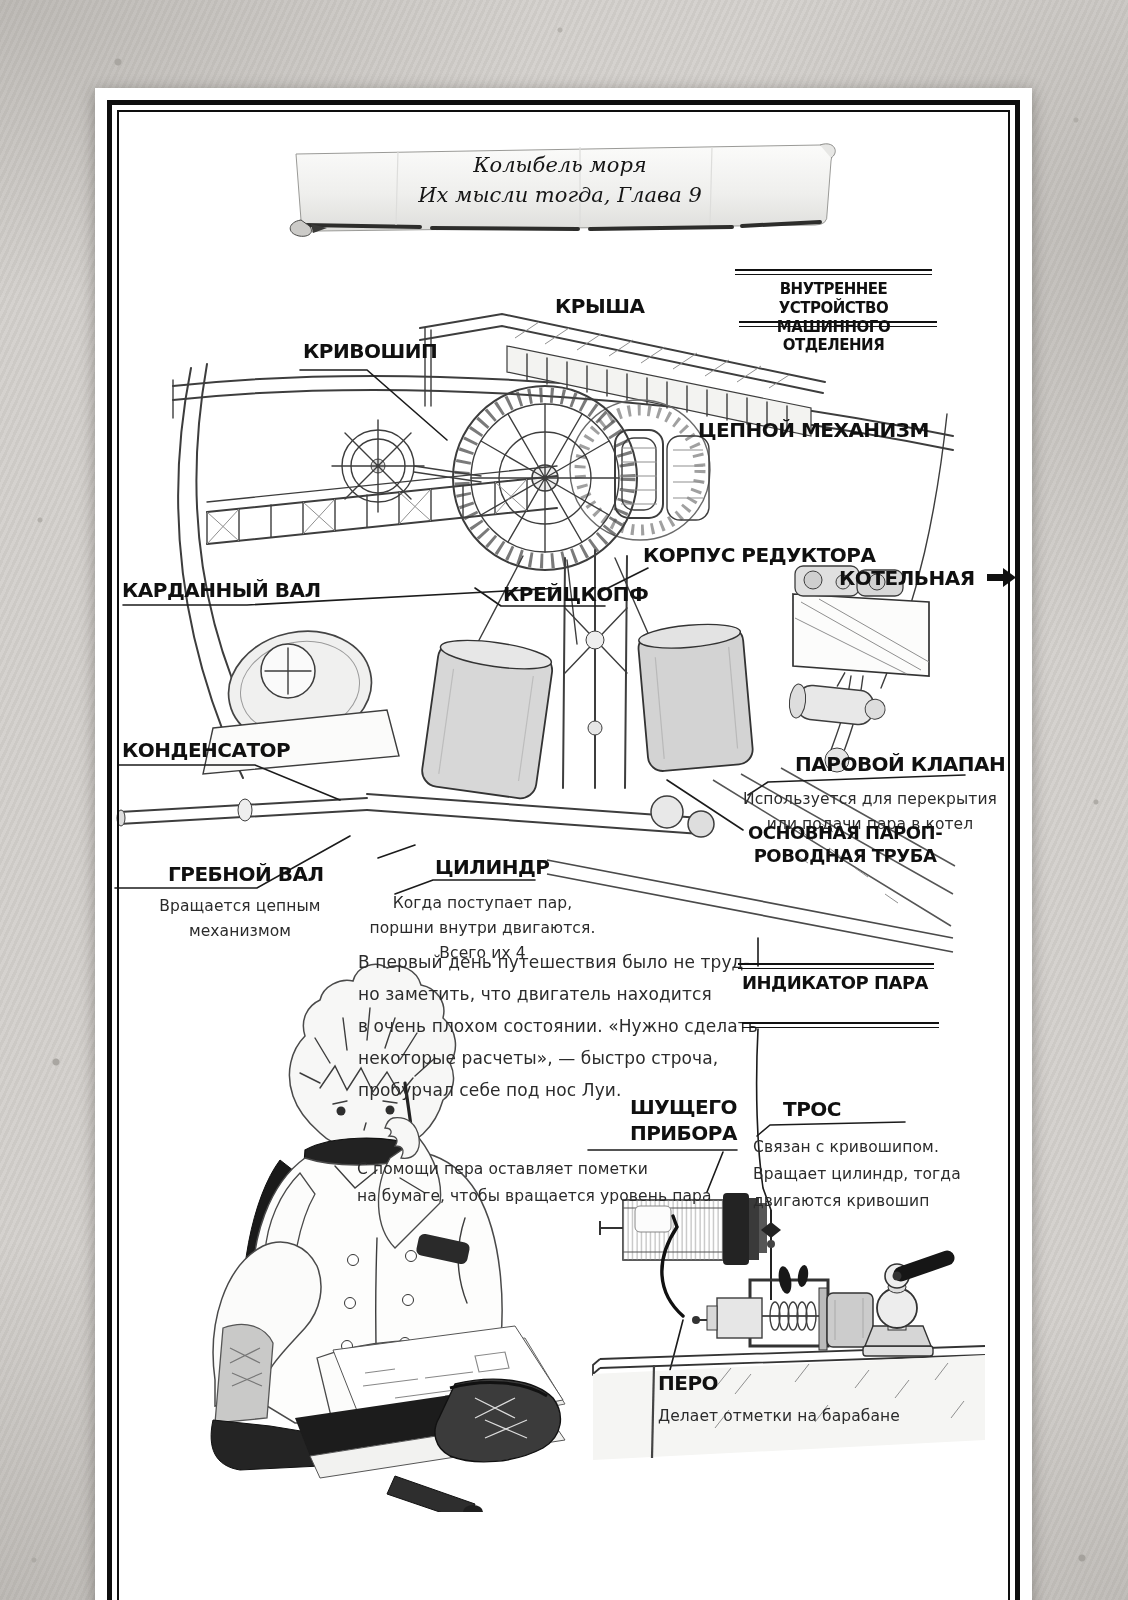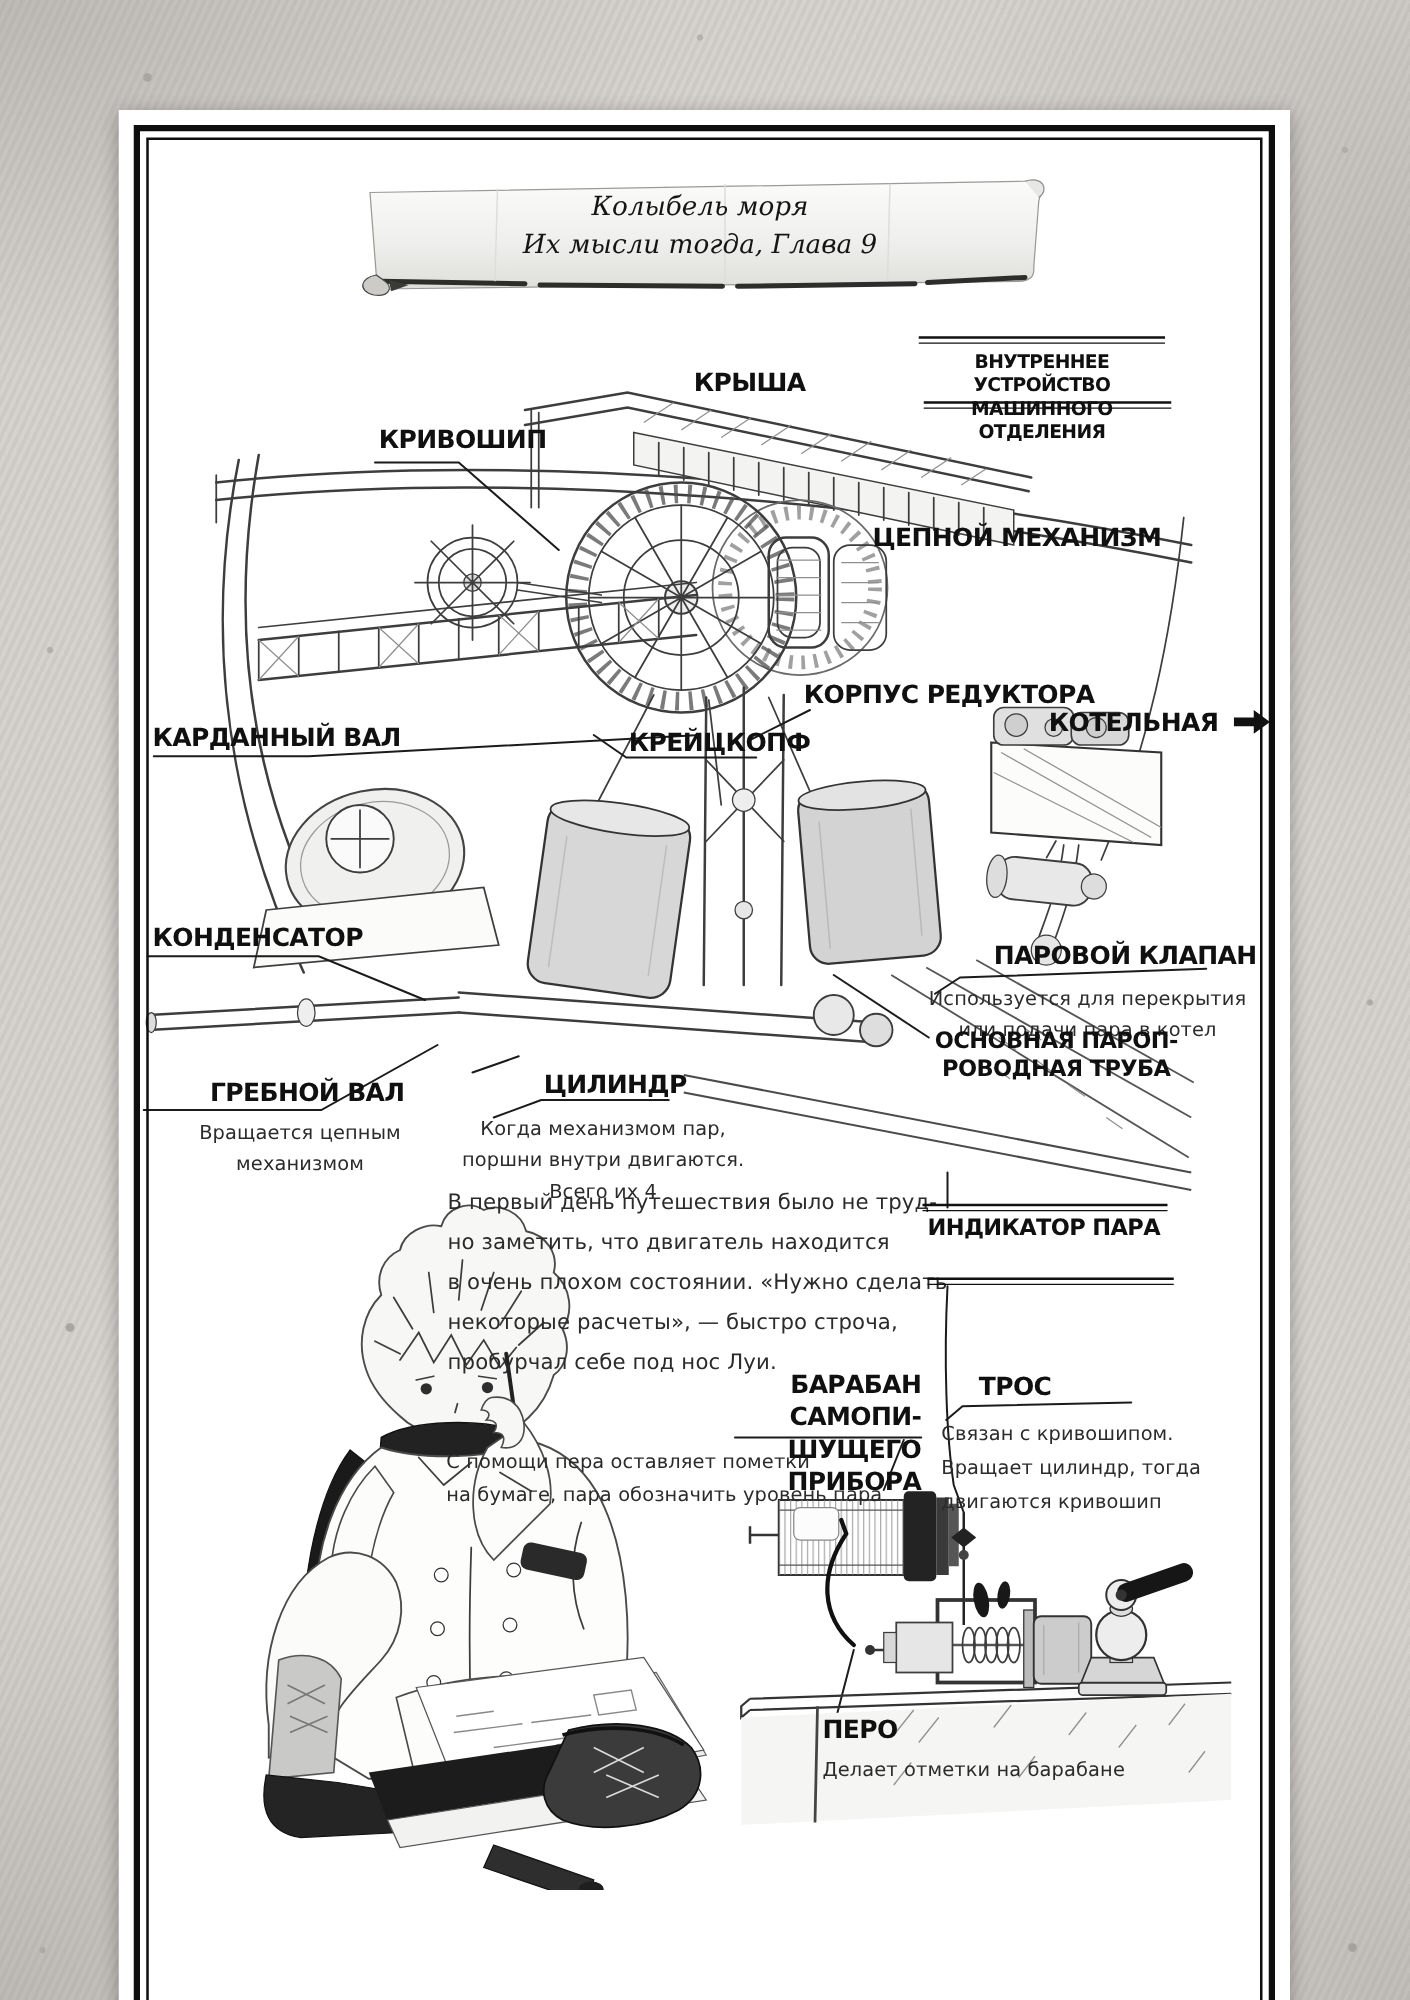--- a/index.html
+++ b/index.html
@@ -356,45 +356,44 @@
     <div>ОСНОВНАЯ ПАРОП-</div>
     <div>РОВОДНАЯ ТРУБА</div>
   </div>
   <div class="label" style="left:73px;top:774px">ГРЕБНОЙ ВАЛ</div>
   <div class="hand" style="left:30px;top:806px;width:230px;text-align:center">
     <div>Вращается цепным</div>
     <div>механизмом</div>
   </div>
   <div class="label" style="left:340px;top:767px">ЦИЛИНДР</div>
   <div class="hand" style="left:265px;top:803px;width:245px;text-align:center">
-    <div>Когда механизмом пар,</div>
+    <div>Когда поступает пар,</div>
     <div>поршни внутри двигаются.</div>
     <div>Всего их 4</div>
   </div>
 
   <div class="hand narration" style="left:263px;top:858px;font-size:17px;line-height:32px">
     <div>В первый день путешествия было не труд-</div>
     <div>но заметить, что двигатель находится</div>
     <div>в очень плохом состоянии. «Нужно сделать</div>
     <div>некоторые расчеты», — быстро строча,</div>
     <div>пробурчал себе под нос Луи.</div>
   </div>
 
   <div>
     <div class="pair" style="left:643px;top:875px;width:196px"></div>
     <div class="label" style="left:640px;top:884px;width:200px;text-align:center;font-size:18px">ИНДИКАТОР ПАРА</div>
     <div class="pair" style="left:647px;top:934px;width:197px"></div>
 
     <div class="label" style="left:480px;top:1006px;width:162px;text-align:right;white-space:normal;line-height:26px">
-      <div>БАРАБАН САМОПИ-</div>
       <div>ШУЩЕГО ПРИБОРА</div>
     </div>
     <div class="hand" style="left:262px;top:1068px;width:348px;text-align:left;line-height:27px">
       <div>С помощи пера оставляет пометки</div>
-      <div>на бумаге, пара обозначить уровень пара</div>
+      <div>на бумаге, чтобы вращается уровень пара</div>
     </div>
 
     <div class="label" style="left:688px;top:1009px">ТРОС</div>
     <div class="hand" style="left:658px;top:1046px;line-height:27px">
       <div>Связан с кривошипом.</div>
       <div>Вращает цилиндр, тогда</div>
       <div>двигаются кривошип</div>
     </div>
 
     <div class="label" style="left:563px;top:1283px">ПЕРО</div>

